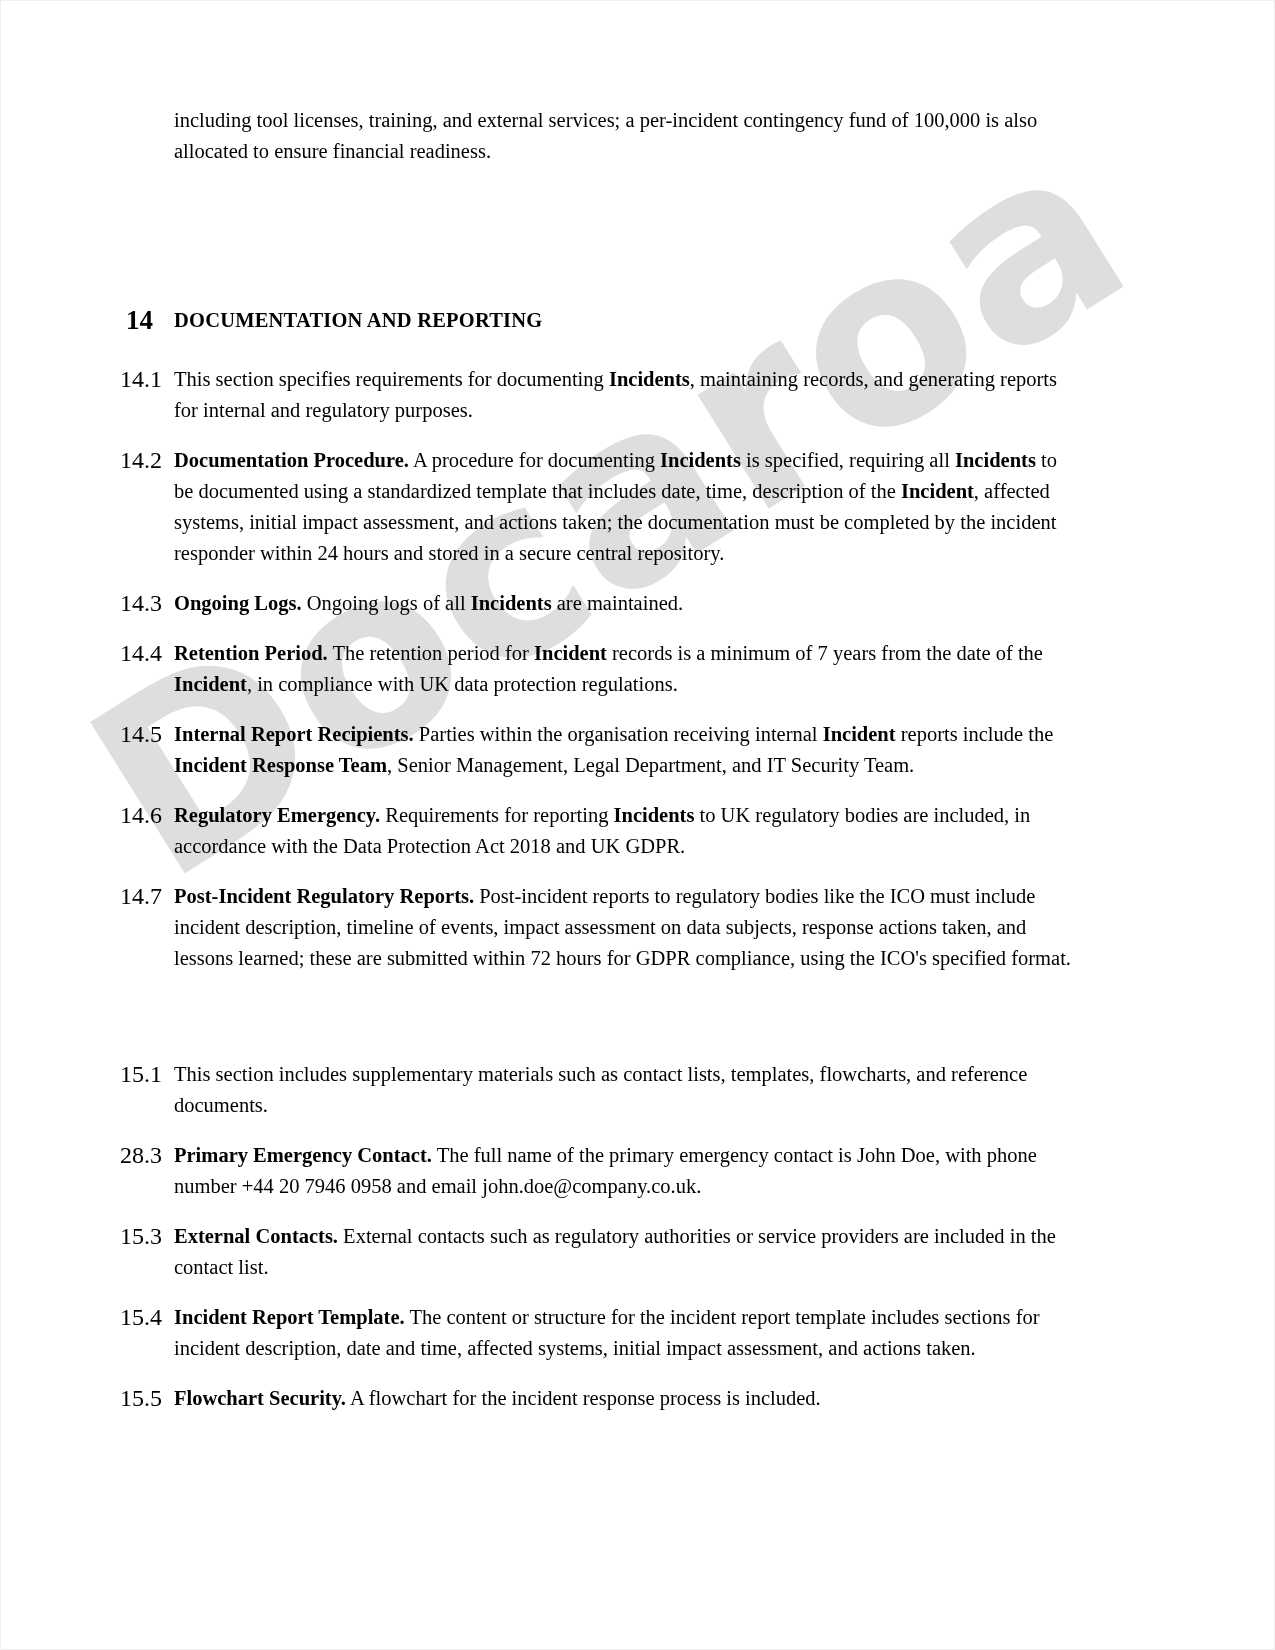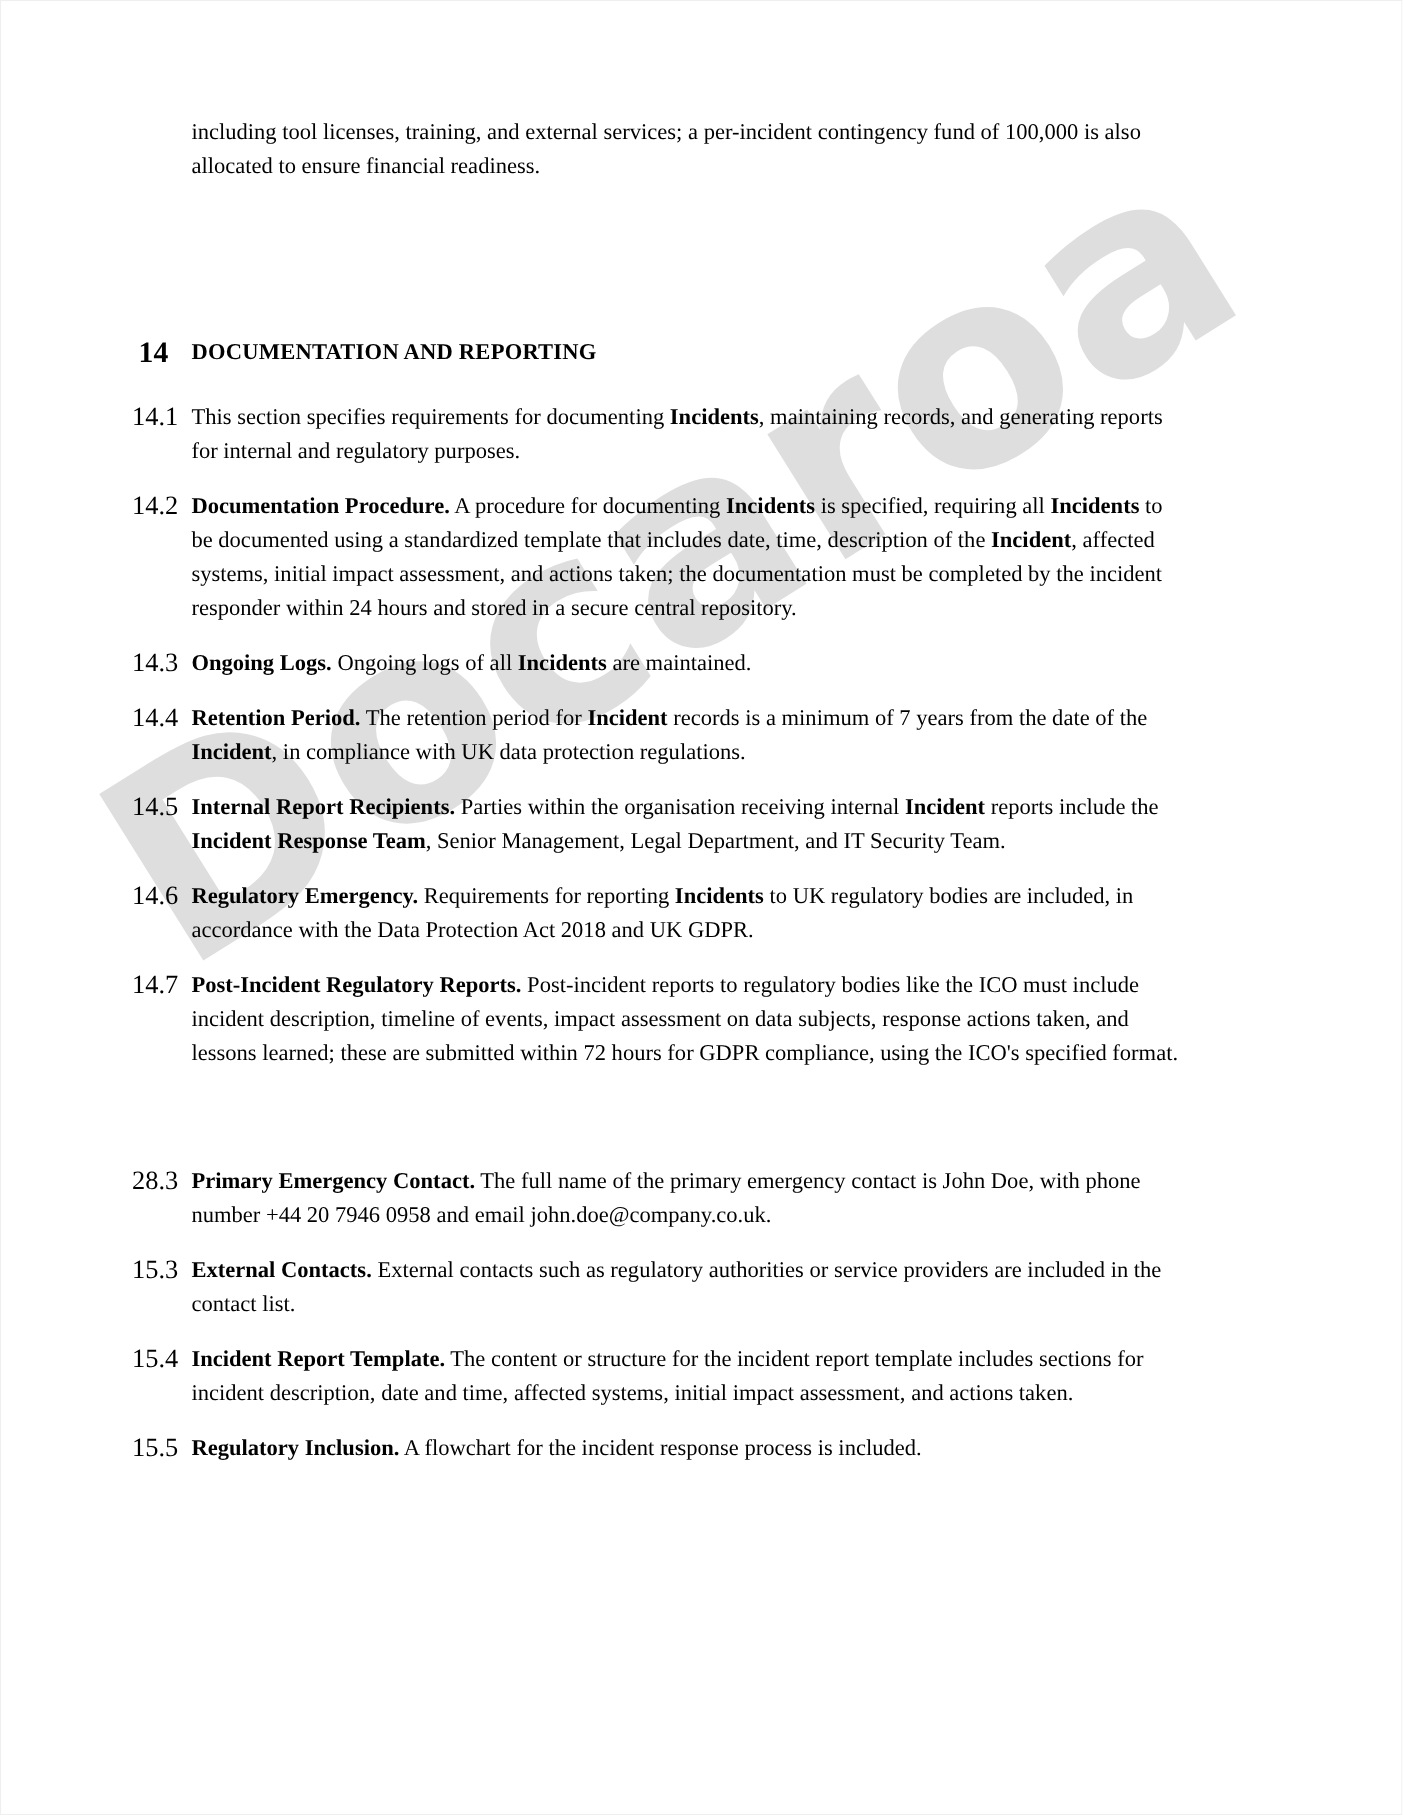--- a/index.html
+++ b/index.html
@@ -153,31 +153,35 @@
         <div class="para">
           <div class="num">14.6</div>
           <div class="body"><b>Regulatory Emergency.</b> Requirements for reporting <b>Incidents</b> to UK regulatory bodies are included, in accordance with the Data Protection Act 2018 and UK GDPR.</div>
         </div>
         <div class="para">
           <div class="num">14.7</div>
           <div class="body"><b>Post-Incident Regulatory Reports.</b> Post-incident reports to regulatory bodies like the ICO must include incident description, timeline of events, impact assessment on data subjects, response actions taken, and lessons learned; these are submitted within 72 hours for GDPR compliance, using the ICO's specified format.</div>
         </div>
         <div class="spacer-xl"></div>
         <div class="para">
+          <div class="num">15.1</div>
+          <div class="body">This section includes supplementary materials such as contact lists, templates, flowcharts, and reference documents.</div>
+        </div>
+        <div class="para">
           <div class="num">28.3</div>
           <div class="body"><b>Primary Emergency Contact.</b> The full name of the primary emergency contact is John Doe, with phone number +44 20 7946 0958 and email john.doe@company.co.uk.</div>
         </div>
         <div class="para">
           <div class="num">15.3</div>
           <div class="body"><b>External Contacts.</b> External contacts such as regulatory authorities or service providers are included in the contact list.</div>
         </div>
         <div class="para">
           <div class="num">15.4</div>
           <div class="body"><b>Incident Report Template.</b> The content or structure for the incident report template includes sections for incident description, date and time, affected systems, initial impact assessment, and actions taken.</div>
         </div>
         <div class="para">
           <div class="num">15.5</div>
-          <div class="body"><b>Regulatory Inclusion.</b> A flowchart for the incident response process is included.</div>
+          <div class="body"><b>Flowchart Security.</b> A flowchart for the incident response process is included.</div>
         </div>
       </div>
 
   </div>
 </div>
 
 </body></html>

